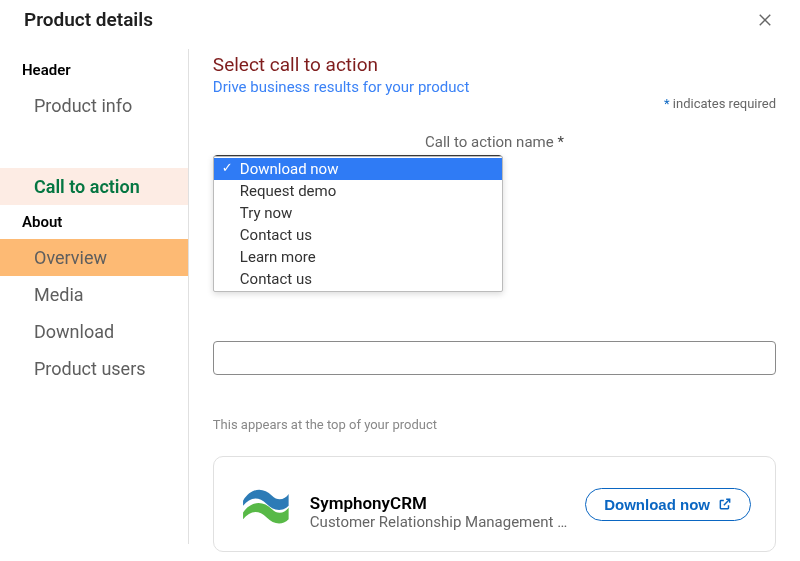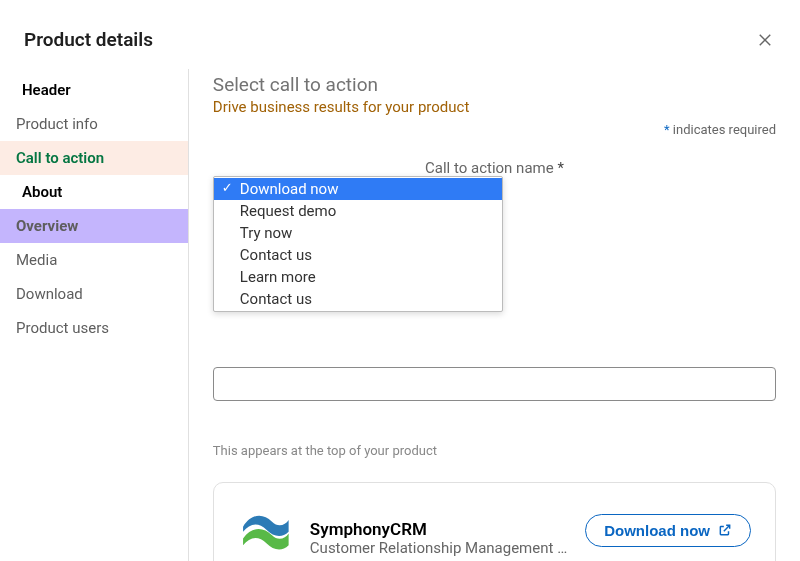--- a/index.html
+++ b/index.html
@@ -13,21 +13,21 @@
   }
   .modal {
     width: 800px;
     height: 561px;
     position: relative;
   }
   .modal-header {
     display: flex;
     justify-content: space-between;
     align-items: center;
-    padding: 28px 24px 18px 24px;
+    padding: 8px 24px 18px 24px;
   }
   .modal-title {
     font-size: 19px;
     font-weight: 600;
   }
   .close-btn {
     cursor: pointer;
     width: 22px;
     height: 22px;
     display: flex;
@@ -46,50 +46,49 @@
     border-right: 1px solid #e0e0e0;
     padding-top: 4px;
   }
   .side-group-hd {
     font-size: 15px;
     font-weight: 600;
     padding: 8px 22px;
     color: #000;
   }
   .side-item {
-    font-size: 15px;
-    padding: 8px 16px;
+    font-size: 18px;
+    padding: 8px 34px;
     color: #5e5e5e;
     cursor: pointer;
   }
   .side-item.active {
     background: #FDECE4;
     color: #057642;
     font-weight: 600;
+    margin-top: 44px;
   }
   .side-item.highlight {
-    background: #c4b5fd;
-    font-weight: bold;
+    background: #fdba74;
   }
 
   .main {
     flex: 1;
     padding: 4px 24px 0 24px;
     position: relative;
   }
   .main-title {
     font-size: 19px;
     font-weight: 400;
-    color: #737373;
+    color: #7f1d1d;
     margin-bottom: 2px;
   }
   .main-sub {
     font-size: 15px;
-    color: #a16207;
-    margin-bottom: 6px;
+    color: #3b82f6;
   }
   .req-note {
     font-size: 13px;
     color: #666;
     margin-bottom: 22px;
     text-align: right;
   }
   .req-note .star { color: #0a66c2; }
 
   .field-label {

